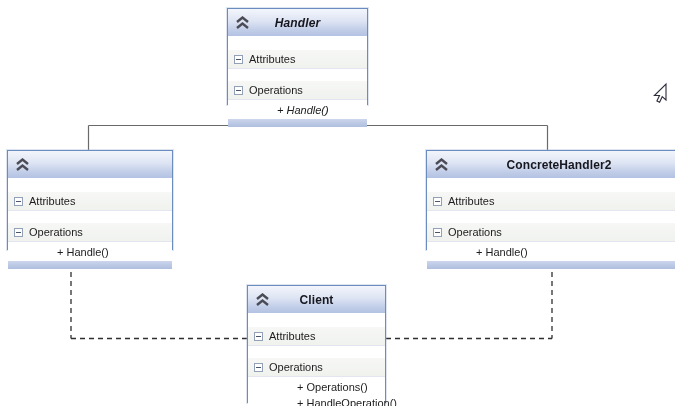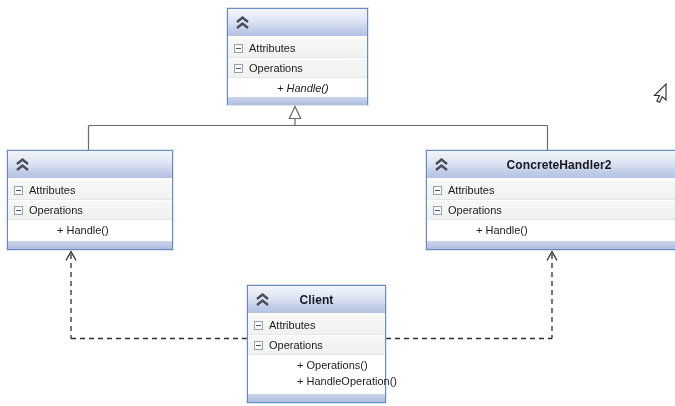--- a/index.html
+++ b/index.html
@@ -24,21 +24,21 @@
   }
   .chevron { position:absolute; left:7px; top:7px; width:15px; height:14px; }
   .node-title {
     flex:1; text-align:center;
     font-size:12px; font-weight:bold; color:#17171f;
     letter-spacing:0.1px;
   }
   .abstract .node-title { font-style:italic; }
   .section-row {
     height:19px; flex:0 0 19px;
-    margin-top:1px;
+    margin-top:12px;
     background:linear-gradient(to bottom,#f7f8f6 0%, #f0f2ee 100%);
     border-bottom:1px solid #e3e6f0;
     display:flex; align-items:center;
     position:relative;
     font-size:11px; color:#1c1c1c;
   }
   .expander { position:absolute; left:6px; top:5px; width:9px; height:9px; }
   .section-label { padding-left:21px; }
   .members { flex:1; background:#ffffff; padding-top:2px; }
   .member-row {
@@ -93,20 +93,21 @@
       <path d="M0,0 L0,16 L3.8,12.7 L6.4,18.2 L9.1,16.9 L6.5,11.5 L11.6,11.5 Z" fill="#ffffff" stroke="#2b2d3a" stroke-width="1.1"></path>
     </g>
   </svg>
 
   <div class="uml-node node-handler abstract">
     <div class="node-header">
       <svg class="chevron" viewBox="0 0 15 14">
         <polyline points="2,6 7.5,1.5 13,6" fill="none" stroke="#4b4b55" stroke-width="2.4"></polyline>
         <polyline points="2,12 7.5,7.5 13,12" fill="none" stroke="#4b4b55" stroke-width="2.4"></polyline>
       </svg>
+      <div class="node-title">Handler</div>
     </div>
     <div class="section-row">
       <svg class="expander" viewBox="0 0 9 9">
         <rect x="0.5" y="0.5" width="8" height="8" fill="#ffffff" stroke="#93a1b8"></rect>
         <line x1="2" y1="4.5" x2="7" y2="4.5" stroke="#4a5568"></line>
       </svg>
       <span class="section-label">Attributes</span>
     </div>
     <div class="section-row">
       <svg class="expander" viewBox="0 0 9 9">

